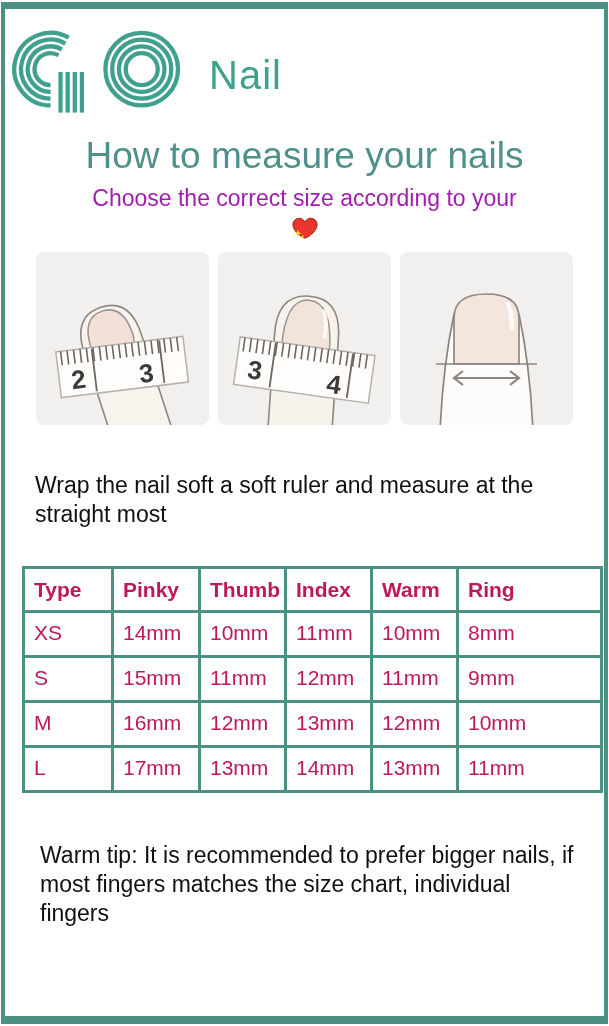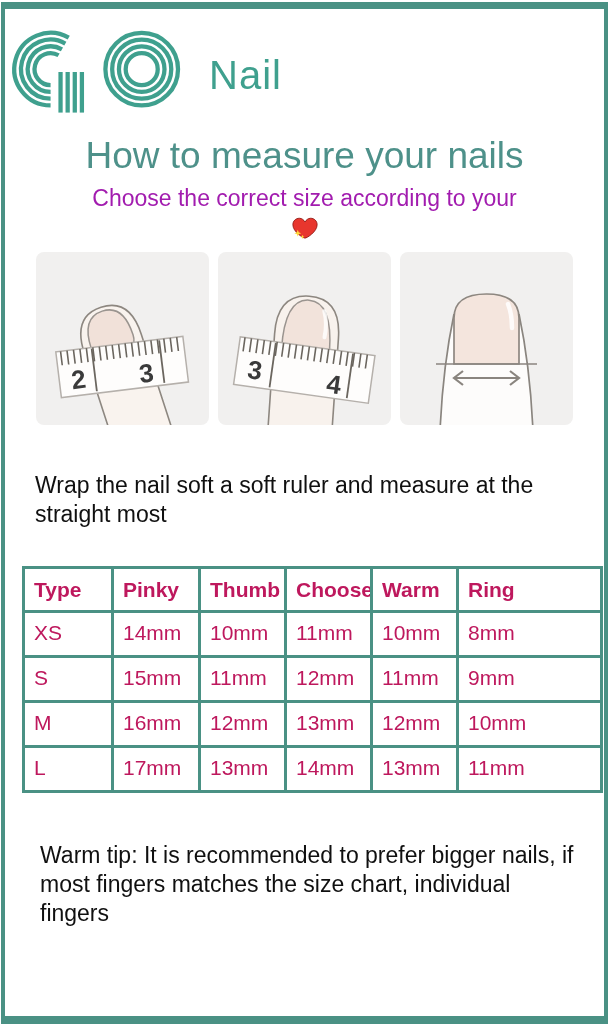--- a/index.html
+++ b/index.html
@@ -210,21 +210,21 @@
         <col style="width:86px">
       <col style="width:86px">
         <col style="width:86px">
         <col style="width:144px">
     </colgroup>
     <thead>
       <tr>
         <th>Type</th>
         <th>Pinky</th>
         <th>Thumb</th>
-        <th>Choose</th>
+        <th>Index</th>
         <th>Warm</th>
         <th>Ring</th>
       </tr>
     </thead>
     <tbody>
       <tr>
         <td>XS</td>
         <td>14mm</td>
         <td>10mm</td>
         <td>11mm</td>

